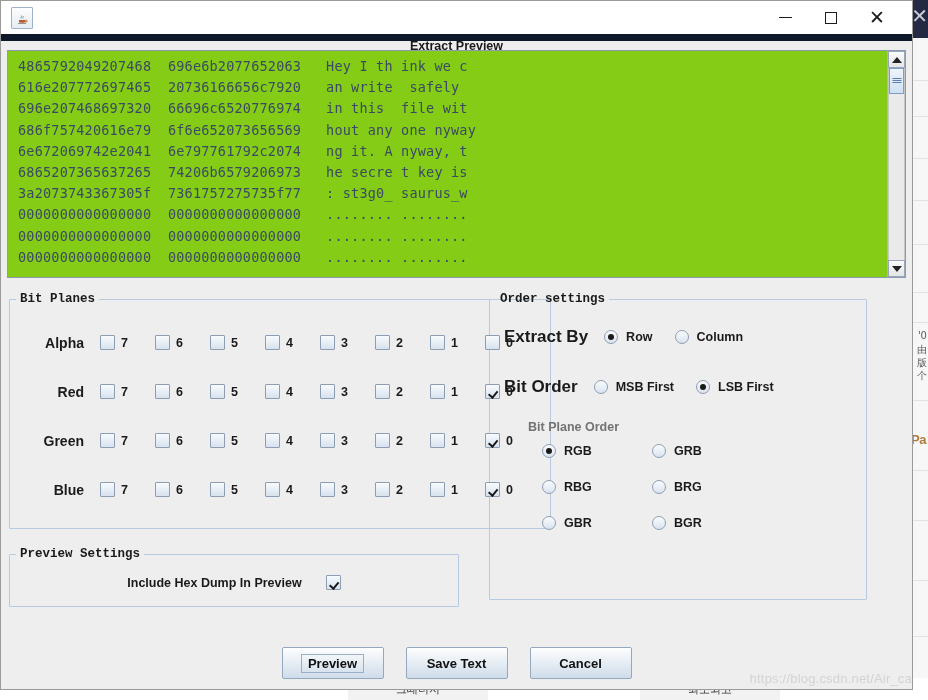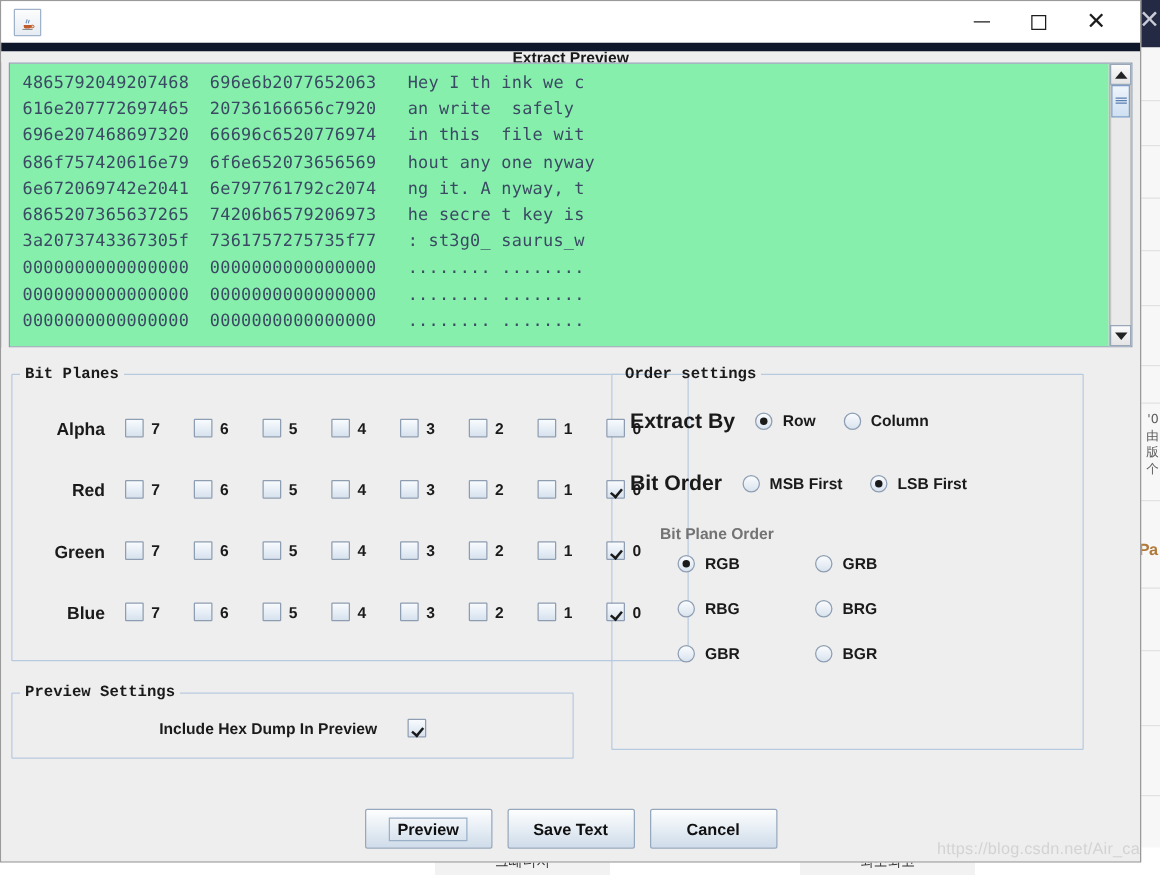--- a/index.html
+++ b/index.html
@@ -114,21 +114,21 @@
     border: 1px solid #8c9bb0;
     background: #ffffff;
     display: flex;
     flex: 0 0 auto;
     overflow: hidden;
   }
   .hex-area {
     flex: 1 1 auto;
     padding: 5px 0 4px 10px;
     overflow: hidden;
-    background: #86efac;
+    background: #84cc16;
   }
   .hex-line {
     font-family: "DejaVu Sans Mono", monospace;
     font-size: 13.5px;
     line-height: 21.2px;
     color: #3b4a63;
     white-space: pre;
     letter-spacing: 0.2px;
   }
   
@@ -268,21 +268,21 @@
   
   .prev-line {
     display: flex; align-items: center; justify-content: center;
     gap: 24px; padding: 6px 0 2px 0;
     font-size: 12.5px; font-weight: bold; color: #1a1a1a;
   }
 
   
   .btn-bar {
     position: absolute; left: 0; right: 0; bottom: 10px;
-    display: flex; justify-content: center; gap: 12px;
+    display: flex; justify-content: center; gap: 22px;
   }
   .jbutton {
     min-width: 102px; height: 32px;
     background: linear-gradient(#fdfefe, #cfdcea);
     border: 1px solid #96a8bd;
     border-radius: 2px;
     font-size: 13px; font-weight: bold; color: #101010;
     display: flex; align-items: center; justify-content: center;
     cursor: default;
     padding: 0 14px;

